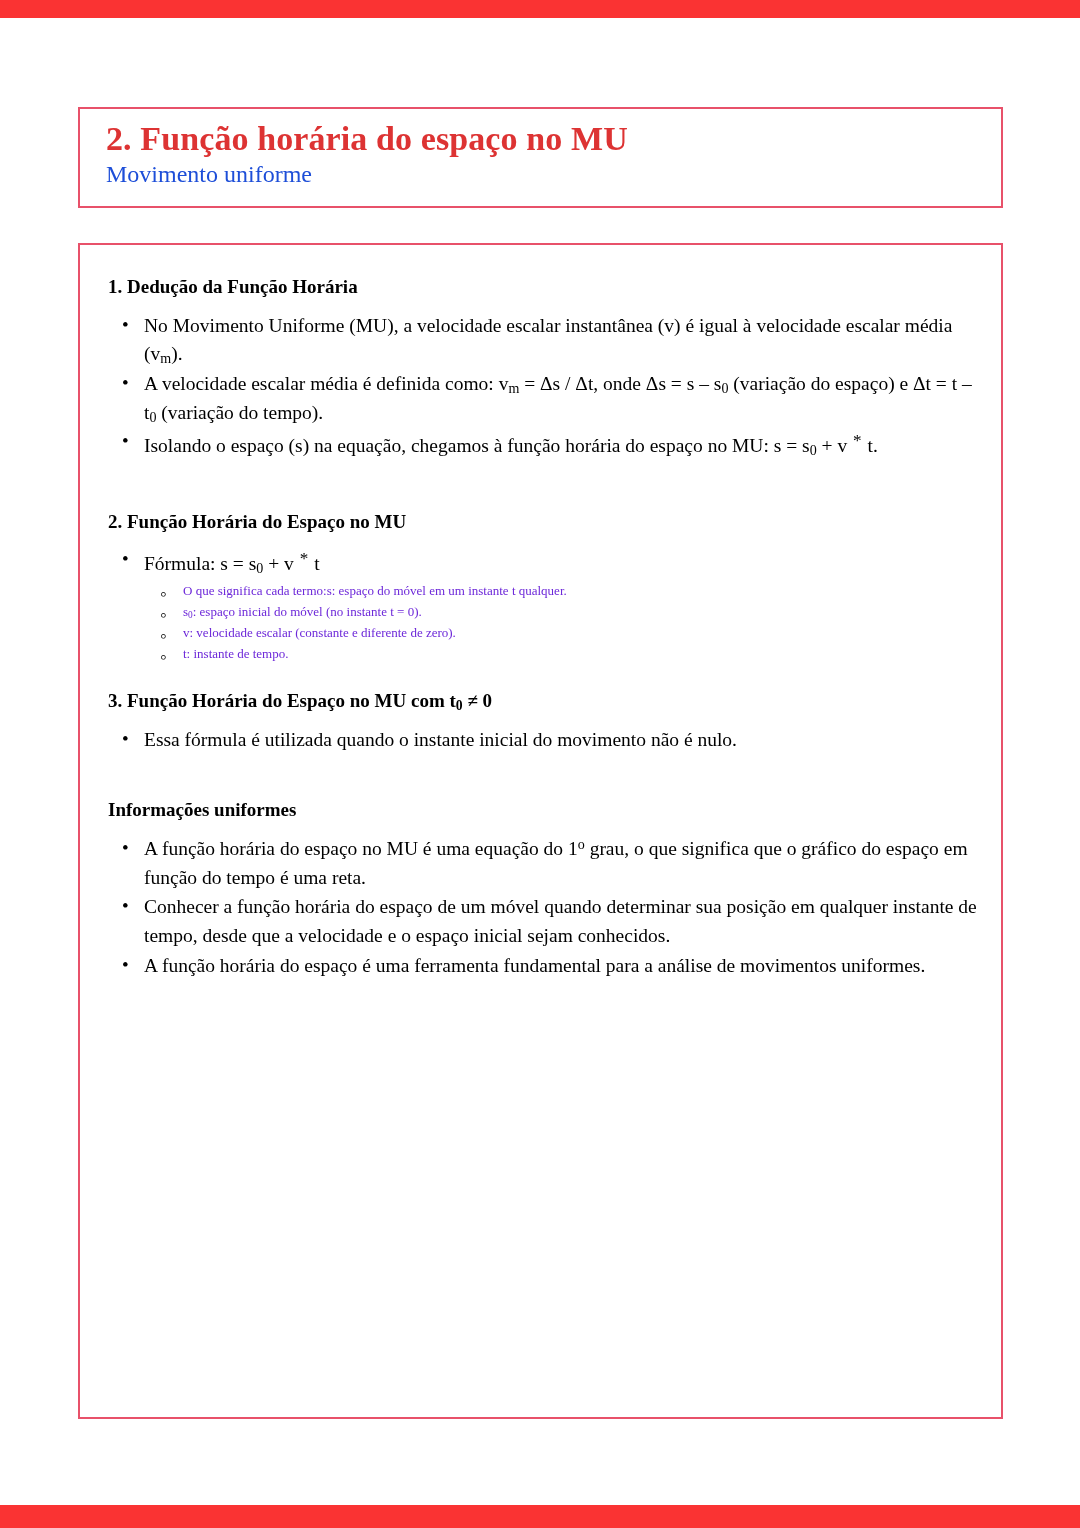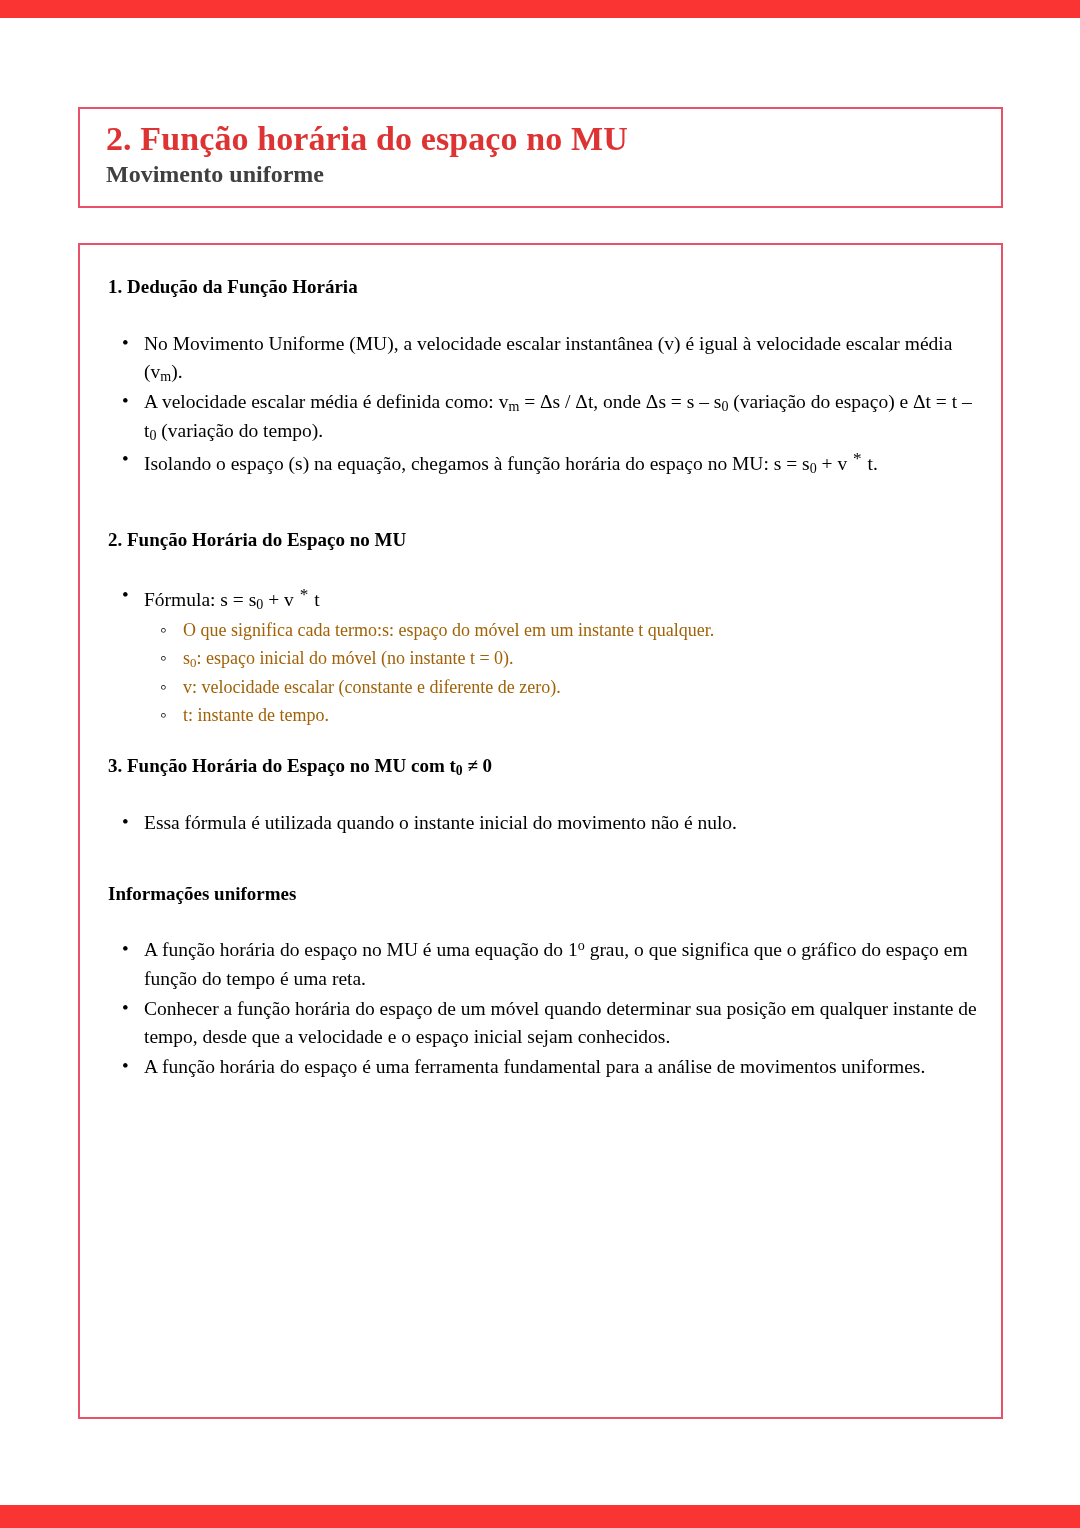--- a/index.html
+++ b/index.html
@@ -49,23 +49,23 @@
   .doc-title {
     color: #dd3333;
     font-size: 34px;
     font-weight: 700;
     line-height: 1.12;
     letter-spacing: 0.1px;
     margin: 0;
     white-space: nowrap;
   }
   .doc-subtitle {
-    color: #404040;
+    color: #1d4ed8;
     font-size: 24px;
-    font-weight: 700;
+    font-weight: 400;
     line-height: 1.2;
     margin: 2px 0 0 0;
     white-space: nowrap;
   }
 
   
   .content-box {
     position: absolute;
     left: 78px;
     top: 243px;
@@ -89,21 +89,21 @@
     line-height: 1.3;
   }
   .sec-1  { margin-top: 0px; }
   .sec-2  { margin-top: 49px; }
   .sec-3  { margin-top: 26px; }
   .sec-4  { margin-top: 44px; }
 
   
   ul.bullets {
     list-style: none;
-    margin: 30px 0 0 0;
+    margin: 12px 0 0 0;
     padding: 0;
   }
   ul.bullets > li {
     position: relative;
     padding-left: 36px;
     font-size: 19.5px;
     line-height: 1.47;
     color: #000000;
     margin-bottom: 1px;
   }
@@ -116,23 +116,23 @@
     color: #000;
   }
   ul.subbullets {
     list-style: none;
     margin: 0;
     padding: 0;
   }
   ul.subbullets > li {
     position: relative;
     padding-left: 39px;
-    font-size: 18px;
+    font-size: 13px;
     line-height: 1.47;
-    color: #a16207;
+    color: #6d28d9;
     margin-top: 2px;
   }
   ul.subbullets > li::before {
     content: "\25E6";
     position: absolute;
     left: 16px;
     top: -1px;
     font-size: 19px;
     color: #000;
   }

